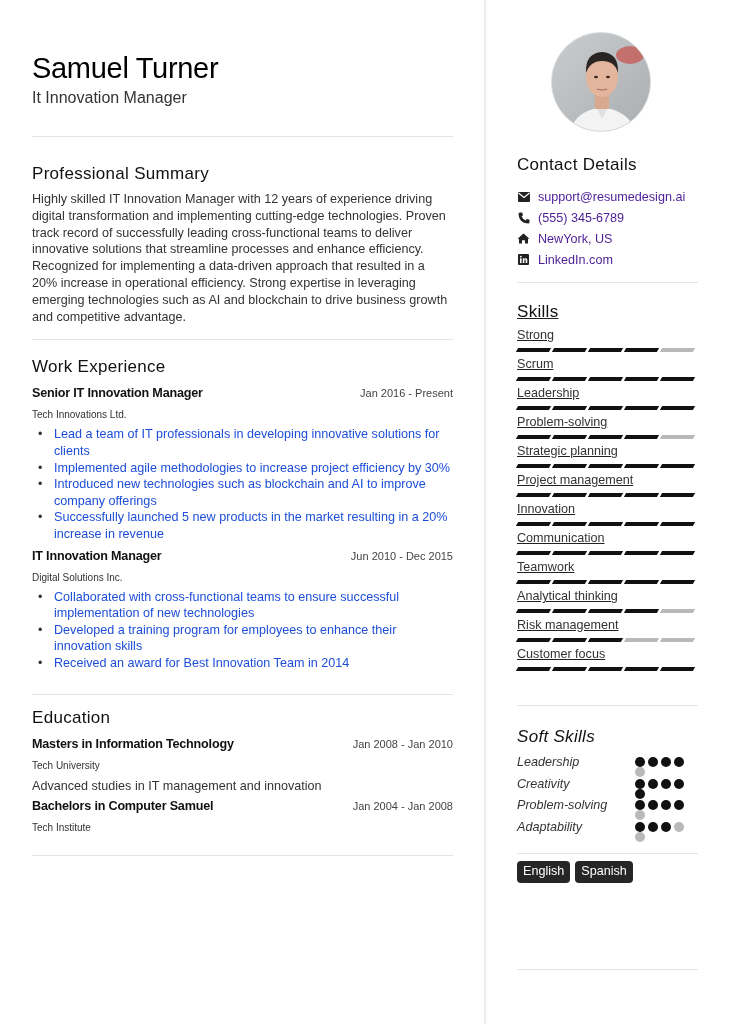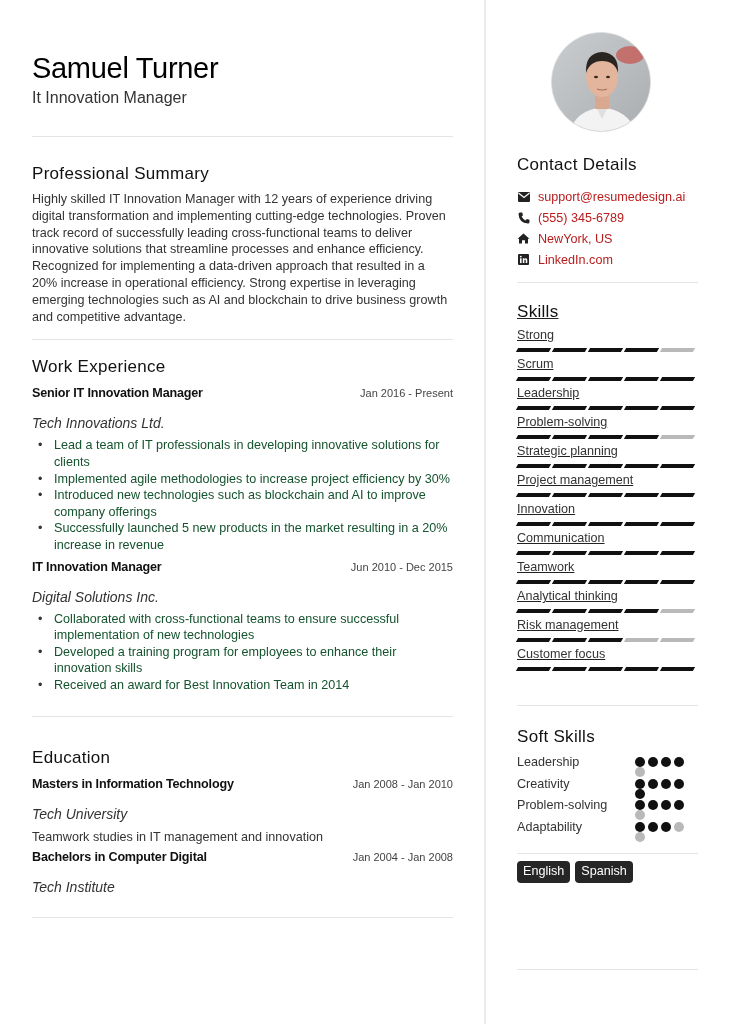--- a/index.html
+++ b/index.html
@@ -17,48 +17,48 @@
   .section-title { font-size: 17px; font-weight: 500; color: #111; letter-spacing: 0.3px; line-height: 22px; }
   .summary { margin-top: 26px; }
   .summary p { margin-top: 6px; font-size: 12.6px; line-height: 16.8px; color: #333; }
   .work { margin-top: 14px; }
   .work .section-title { margin-top: 16px; }
   .job { margin-top: 8px; }
   .job + .job { margin-top: 6px; }
   .row { display: flex; justify-content: space-between; align-items: baseline; }
   .job-title { font-size: 12.6px; font-weight: 600; color: #111; letter-spacing: -0.2px; }
   .date { font-size: 11px; color: #444; }
-  .company { font-size: 14px; color: #333; margin-top: 15px; font-style: italic; }
+  .company { font-size: 10px; color: #333; margin-top: 9px; }
   ul.bullets { list-style: none; margin-top: 6px; padding-left: 6px; }
-  ul.bullets li { position: relative; padding-left: 16px; font-size: 12.6px; line-height: 16.6px; color: #14532d; }
+  ul.bullets li { position: relative; padding-left: 16px; font-size: 12.6px; line-height: 16.6px; color: #1d4ed8; }
   ul.bullets li::before { content: "\2022"; position: absolute; left: 0; top: 0; color: #333; }
   .edu-sep { margin-top: 14px; }
-  .education .section-title { margin-top: 30px; }
+  .education .section-title { margin-top: 12px; }
   .edu { margin-top: 8px; }
   .edu + .edu { margin-top: 6px; }
   .edu-desc { font-size: 12.6px; color: #333; margin-top: 8px; }
   .bottom-hr { margin-top: 22px; }
 
   
   .right { position: absolute; left: 517px; top: 0; width: 181px; }
   .avatar-wrap { position: absolute; left: 34px; top: 32px; width: 100px; height: 100px; }
   .avatar { width: 100px; height: 100px; border-radius: 50%; overflow: hidden; border: 1px solid #ddd; background: #cfd2d4; position: relative; }
   .contact { position: absolute; top: 154px; left: 0; width: 181px; }
   .contact-list { margin-top: 10px; }
-  .contact-item { display: flex; align-items: center; height: 21px; font-size: 12.6px; color: #b91c1c; }
+  .contact-item { display: flex; align-items: center; height: 21px; font-size: 12.6px; color: #4c1d95; }
   .contact-item .ic { width: 13px; height: 13px; margin-right: 8px; display: inline-flex; align-items: center; justify-content: center; }
   .r-hr { height: 1px; background: #e4e4e4; width: 100%; }
   .skills { position: absolute; top: 282px; left: 0; width: 181px; text-decoration: underline; }
   .skills .section-title { margin-top: 18px; }
   .skill { margin-top: 4px; }
   .skill-label { font-size: 12.6px; color: #333; line-height: 16px; }
   .bars { display: flex; gap: 3px; margin-top: 5px; height: 4px; }
   .bar { width: 33px; height: 4px; transform: skewX(-30deg); background: #111; }
   .bar.off { background: #b9b9b9; }
-  .soft { position: absolute; top: 705px; left: 0; width: 181px; }
+  .soft { position: absolute; top: 705px; left: 0; width: 181px; font-style: italic; }
   .soft .section-title { margin-top: 20px; }
   .soft-list { margin-top: 6px; }
   .soft-row { display: flex; height: 21.5px; align-items: flex-start; }
   .soft-label { width: 118px; font-size: 12.6px; color: #333; line-height: 16px; }
   .dots { width: 52px; display: flex; flex-wrap: wrap; gap: 0 3px; padding-top: 3px; }
   .dot { width: 10px; height: 10px; border-radius: 50%; background: #111; }
   .dot.off { background: #b9b9b9; }
   .soft-hr { position: absolute; top: 148px; left: 0; }
   .languages { position: absolute; top: 853px; left: 0; width: 181px; }
   .languages .section-title { margin-top: 20px; }
@@ -118,25 +118,25 @@
     <div class="hr edu-sep" style="margin-top:22px"></div>
 
     <section class="education">
       <h2 class="section-title">Education</h2>
       <div class="edu">
         <div class="row">
           <span class="job-title">Masters in Information Technology</span>
           <span class="date">Jan 2008 - Jan 2010</span>
         </div>
         <div class="company">Tech University</div>
-        <div class="edu-desc">Teamwork studies in IT management and innovation</div>
+        <div class="edu-desc">Advanced studies in IT management and innovation</div>
       </div>
       <div class="edu">
         <div class="row">
-          <span class="job-title">Bachelors in Computer Digital</span>
+          <span class="job-title">Bachelors in Computer Samuel</span>
           <span class="date">Jan 2004 - Jan 2008</span>
         </div>
         <div class="company">Tech Institute</div>
       </div>
     </section>
 
     <div class="hr bottom-hr"></div>
   </div>
 
   <div class="right">

